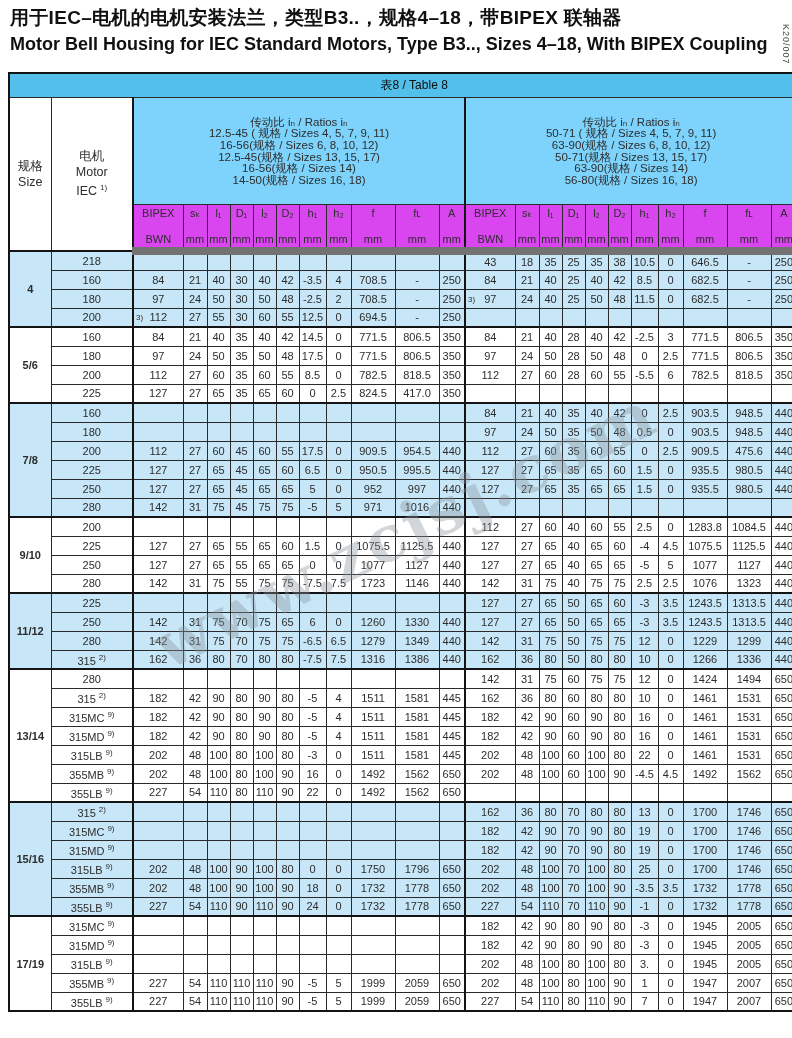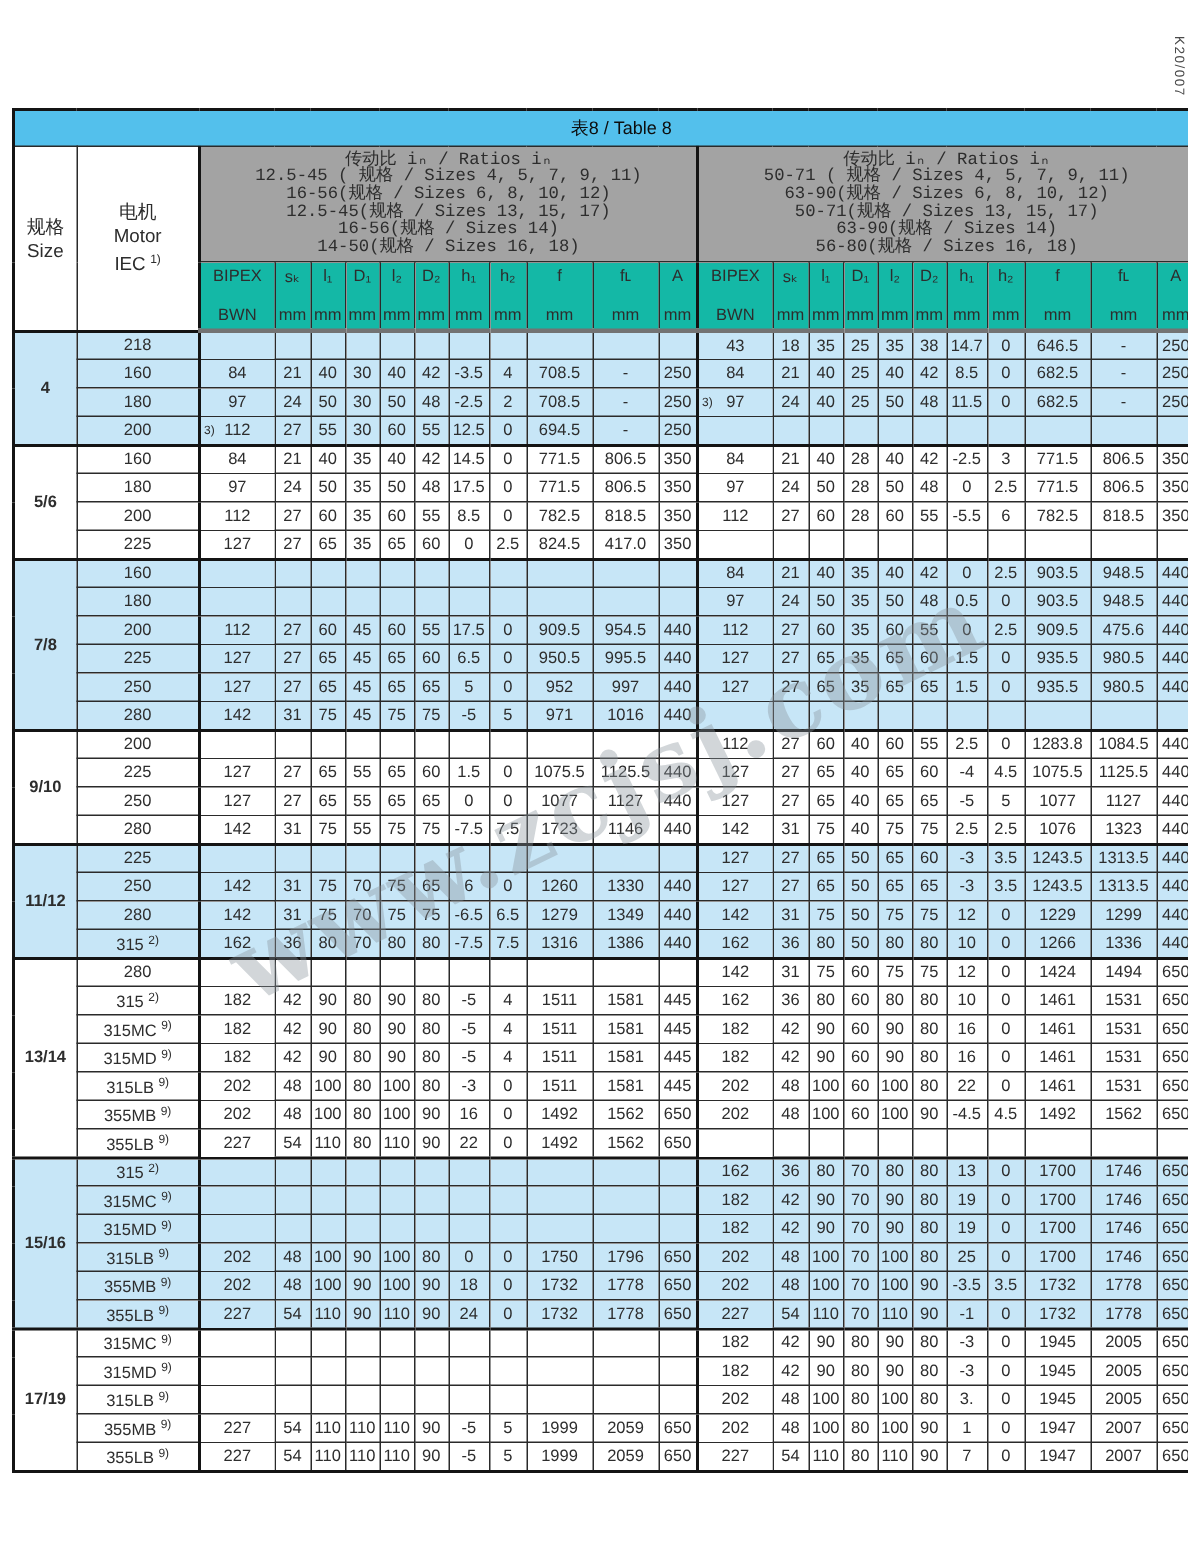--- a/index.html
+++ b/index.html
@@ -19,42 +19,46 @@
 
   .tblwrap { position:absolute; left:8px; top:72px; width:777px; z-index:2; }
   table.tbl { width:777px; border-collapse:collapse; table-layout:fixed; color:#2d2d2d; border:2px solid #141414; }
   .tbl th, .tbl td { border:1px solid #2a2a2a; text-align:center; vertical-align:middle;
     font-weight:normal; overflow:hidden; white-space:nowrap; }
 
   .caption-bar { background:#53c0ec; border:2px solid #141414; font-size:12px; font-weight:bold;
     color:#0d0d0d; text-align:left; padding:3px 0 3px 22px; height:21px; }
 
   th.size-h, th.motor-h { font-size:12.5px; line-height:16px; background:#fff; color:#2d2d2d; }
-  th.ratio-h { font-size:11.5px; line-height:10.5px; background:#a3a3a3; padding:3px 0; color:#2d2d2d;font-family:Liberation Mono, monospace; }
+  th.ratio-h { font-size:11.5px; line-height:10.5px; background:#7dd3fc; padding:18px 0; color:#2d2d2d; }
   th.ratio-h div { padding:0.6px 0; }
 
-  #subrow th { height:46px; background:#14b8a6; font-size:11px; padding:0; color:#2d2d2d; border-bottom:3px solid #737373; }
+  #subrow th { height:46px; background:#d946ef; font-size:11px; padding:0; color:#2d2d2d; border-bottom:8px solid #737373; }
   #subrow th .inner { display:flex; flex-direction:column; justify-content:space-between; height:42px; padding:2px 0; }
 
   .gstart { border-left:2px solid #141414 !important; }
   tr.gtop td { border-top:2px solid #141414; }
 
   .tbl tbody td { height:19px; font-size:11px; padding:0 1px; background:#fff; }
   tr.shaded td { background:#c7e6f7; }
   td.size-cell { font-weight:bold; font-size:12.5px; }
   td.motor-cell { font-size:11px; }
   .mfn { font-size:8px; vertical-align:super; margin-left:3px; }
   td.bipex-cell { position:relative; }
   td.bipex-cell .fn { position:absolute; left:2px; top:50%; transform:translateY(-50%); font-size:8px; }
 </style>
 </head>
 <body>
 
 <div class="page">
 
+  <div class="title-block">
+    <div class="title-zh">用于IEC–电机的电机安装法兰，类型B3..，规格4–18，带BIPEX 联轴器</div>
+    <div class="title-en">Motor Bell Housing for IEC Standard Motors, Type B3.., Sizes 4–18, With BIPEX Coupling</div>
+  </div>
 
   <div class="doc-code">K20/007</div>
 
   <div class="tblwrap">
     <table class="tbl">
       <colgroup>
         <col style="width:42px">
           <col style="width:82px">
         <col style="width:50px">
           <col style="width:24px">
@@ -259,21 +263,21 @@
             <td></td>
             <td></td>
             <td></td>
             <td></td>
             <td class="bipex-cell gstart"><span>43</span></td>
             <td>18</td>
             <td>35</td>
             <td>25</td>
             <td>35</td>
             <td>38</td>
-            <td>14.7</td>
+            <td>10.5</td>
             <td>0</td>
             <td>646.5</td>
             <td>-</td>
             <td>250</td>
           </tr>
           <tr class="shaded">
             <td class="motor-cell"><span>160</span></td>
             <td class="bipex-cell gstart"><span>84</span></td>
             <td>21</td>
             <td>40</td>

